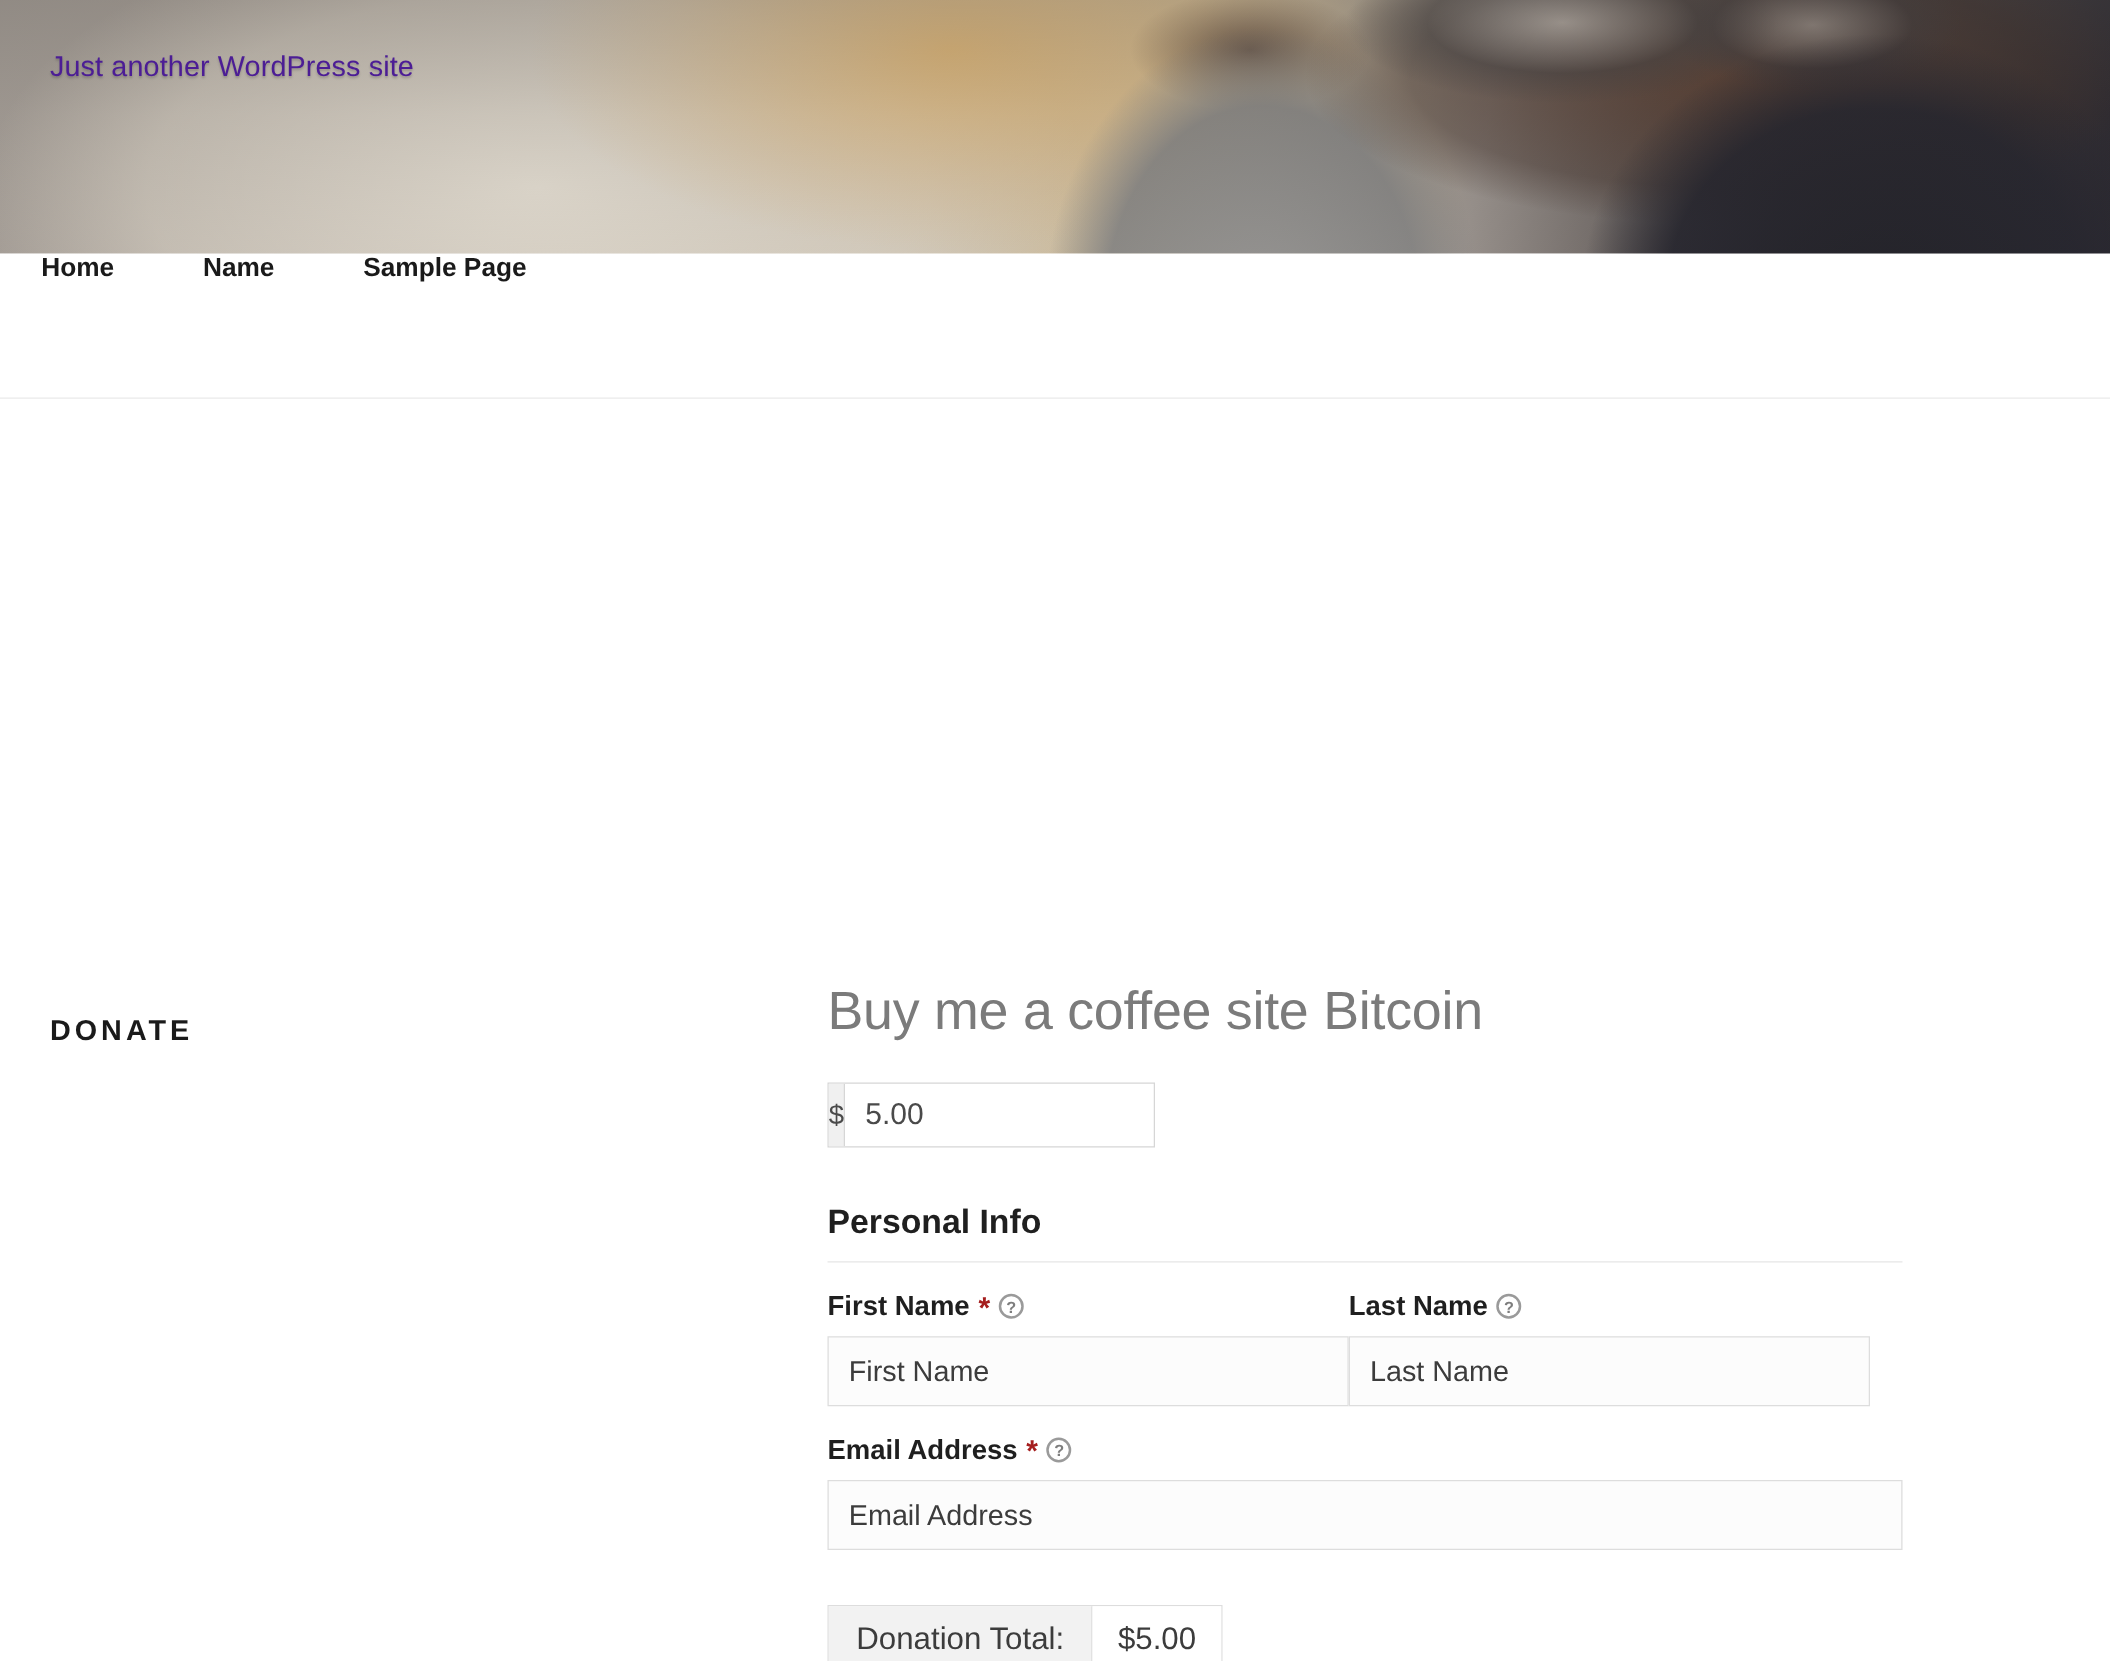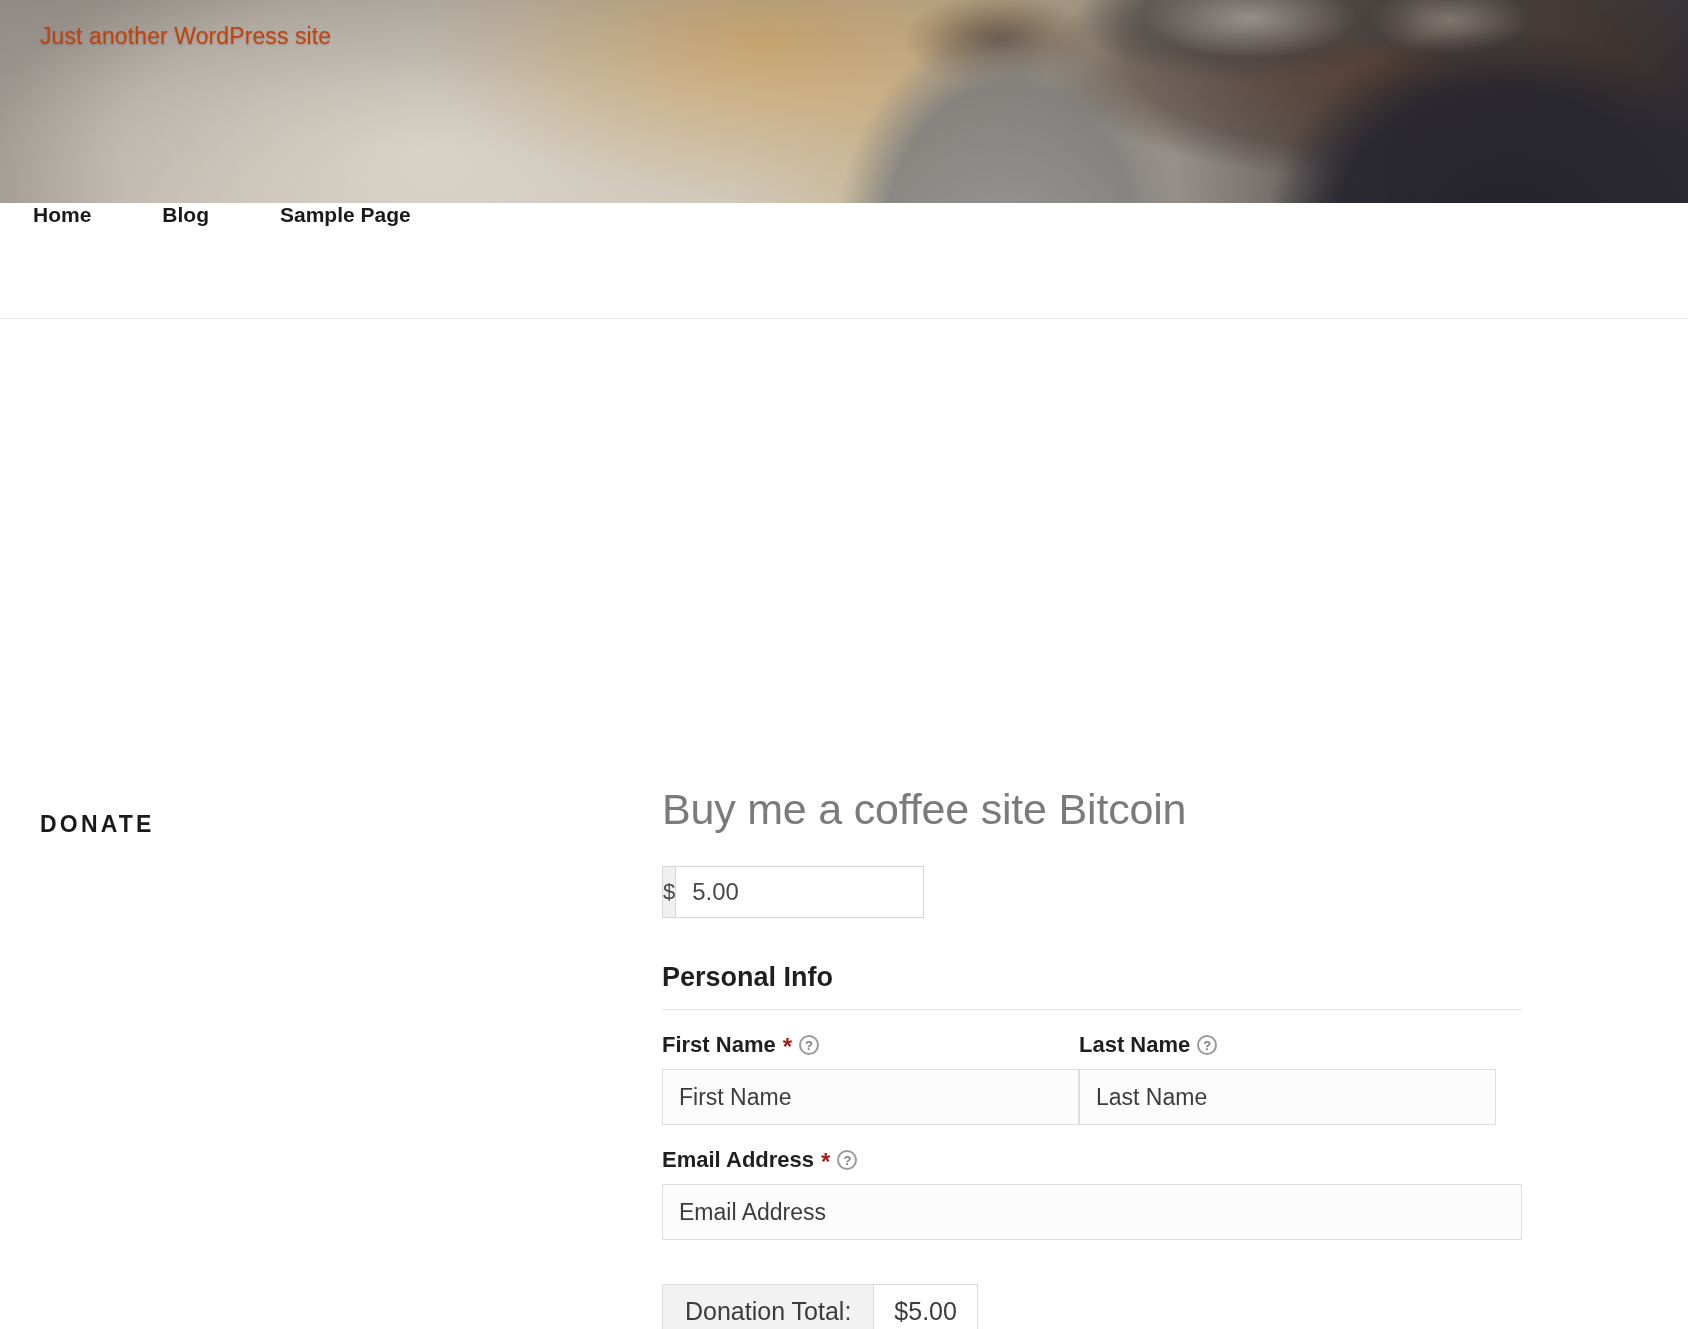--- a/index.html
+++ b/index.html
@@ -51,24 +51,24 @@
   .site-title {
     margin: 0;
     font-size: 50px;
     font-weight: bold;
     letter-spacing: 7px;
     color: #ffffff;
     line-height: 1.08;
     text-shadow: 0 1px 3px rgba(0,0,0,0.22);
   }
   .site-tagline {
-    margin: 9px 0 0 0;
+    margin: 26px 0 0 0;
     font-size: 23px;
     font-weight: normal;
-    color: #c2410c;
+    color: #4c1d95;
     letter-spacing: 0.1px;
     text-shadow: 0 1px 2px rgba(0,0,0,0.20);
   }
 
   
   .site-nav {
     position: relative;
     width: 1688px;
     height: 116px;
     background: #ffffff;
@@ -252,21 +252,21 @@
     <div class="header-photo"></div>
     <div class="header-scrim"></div>
     <div class="header-inner">
       <p class="site-tagline">Just another WordPress site</p>
     </div>
   </header>
 
   <nav class="site-nav">
     <ul class="nav-list">
       <li class="nav-item">Home</li>
-      <li class="nav-item">Blog</li>
+      <li class="nav-item">Name</li>
       <li class="nav-item">Sample Page</li>
     </ul>
   </nav>
 
   <main class="content">
 
     <div class="sidebar-label">DONATE</div>
 
     <section class="donation-form">
 

